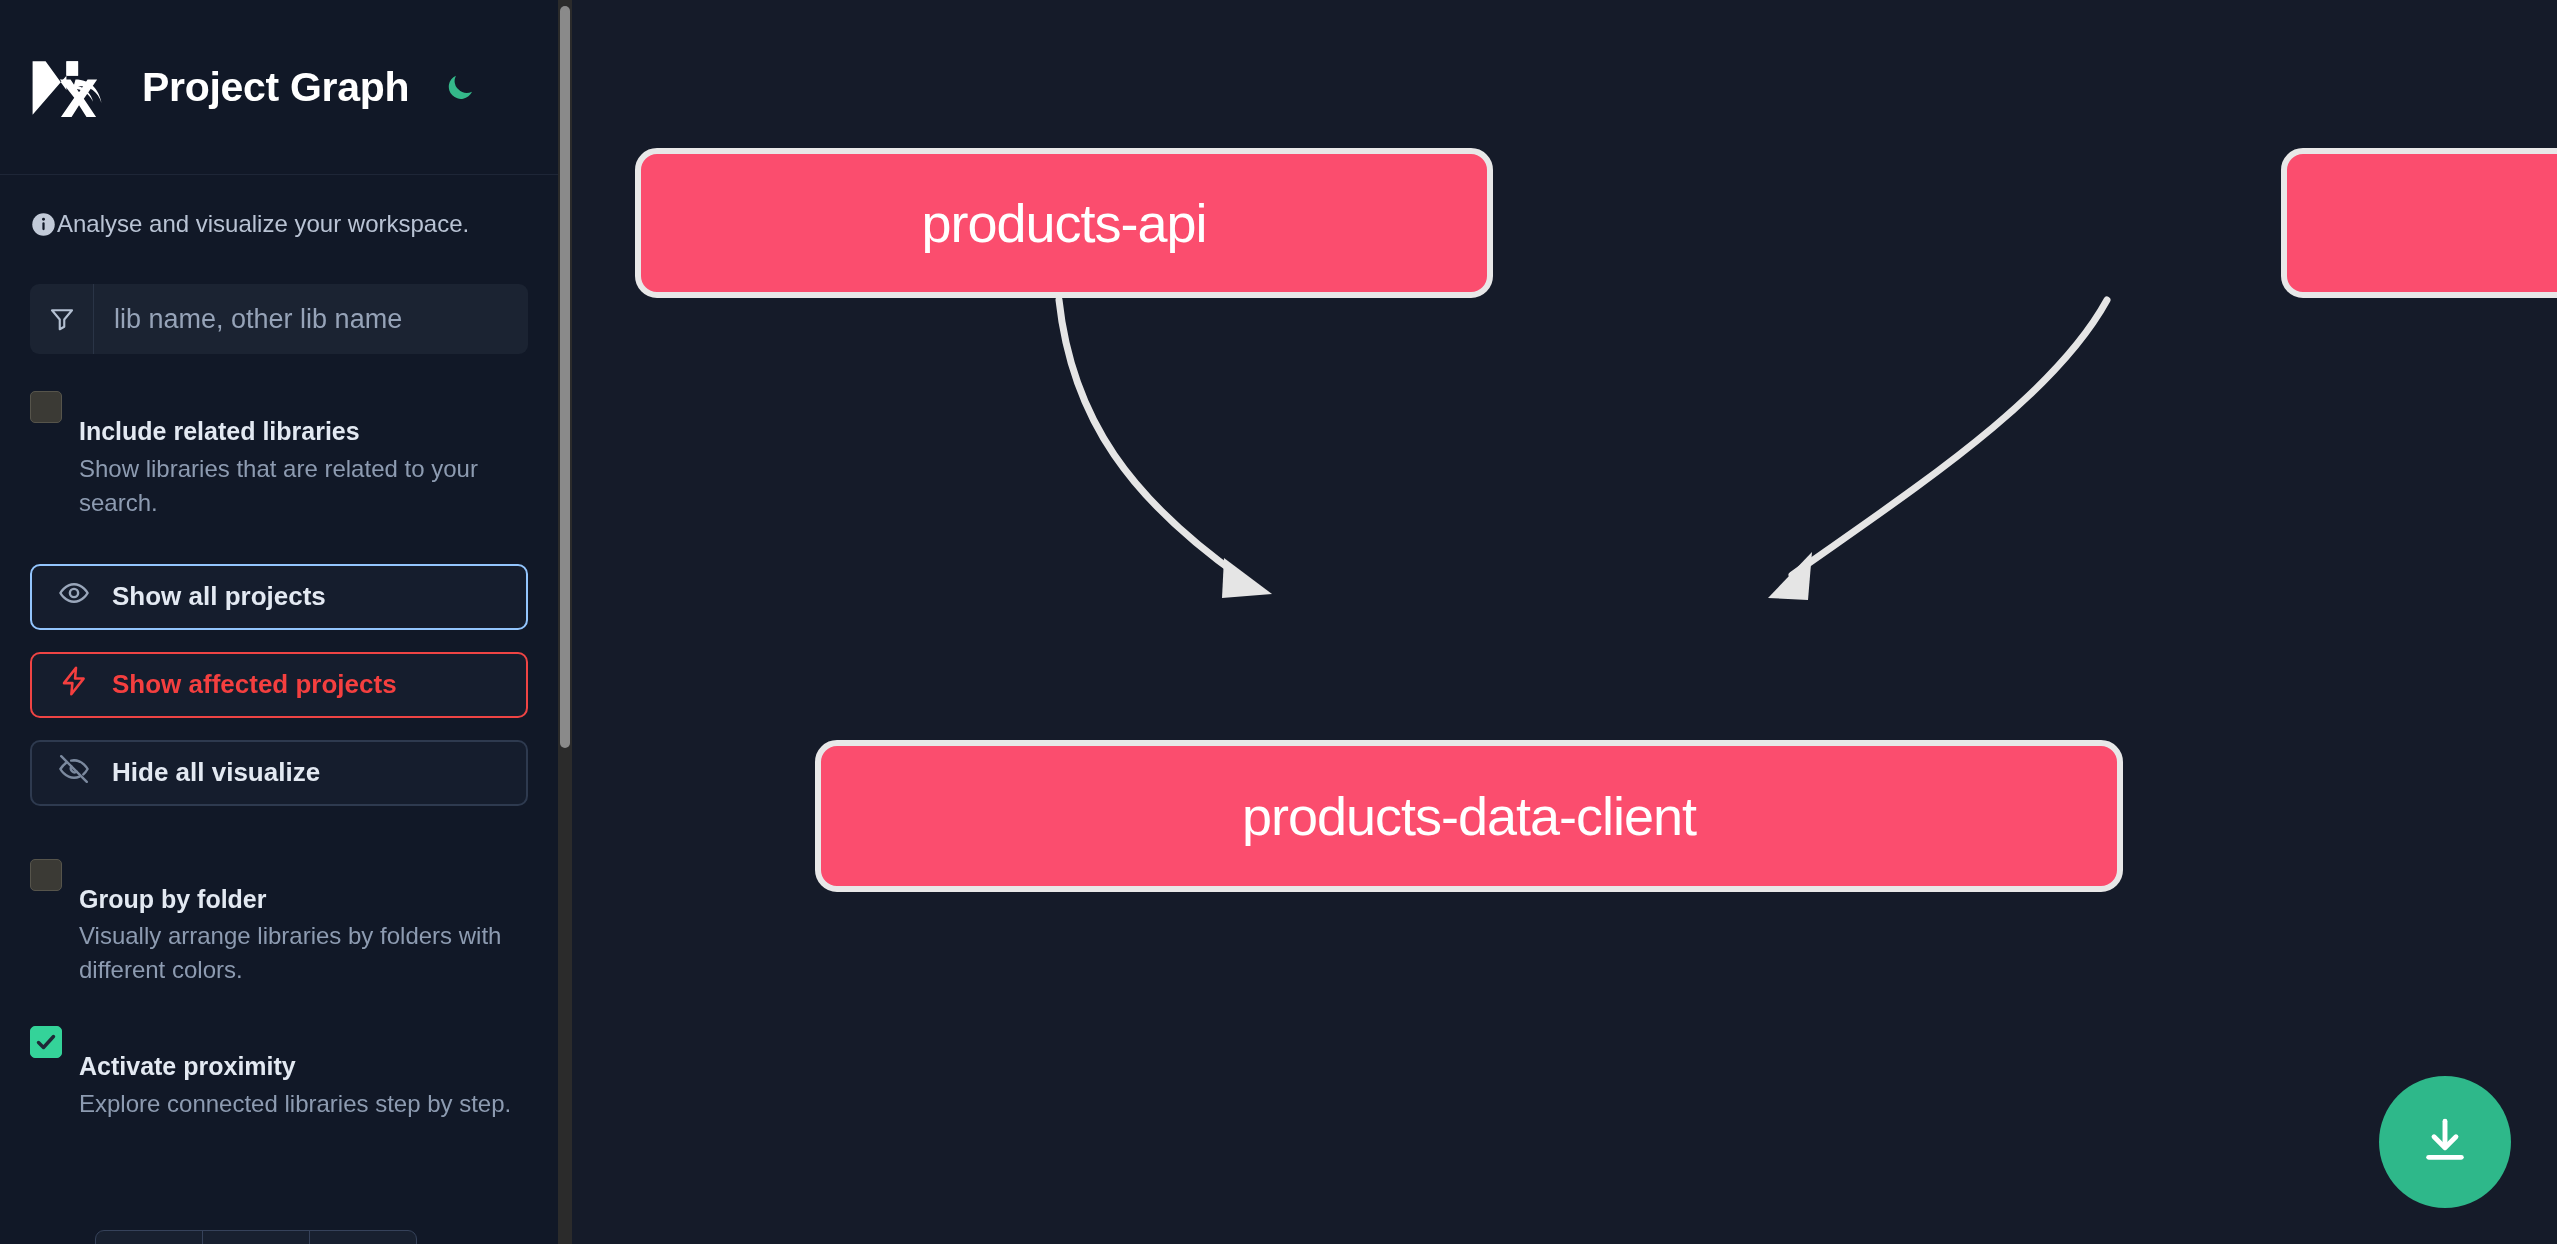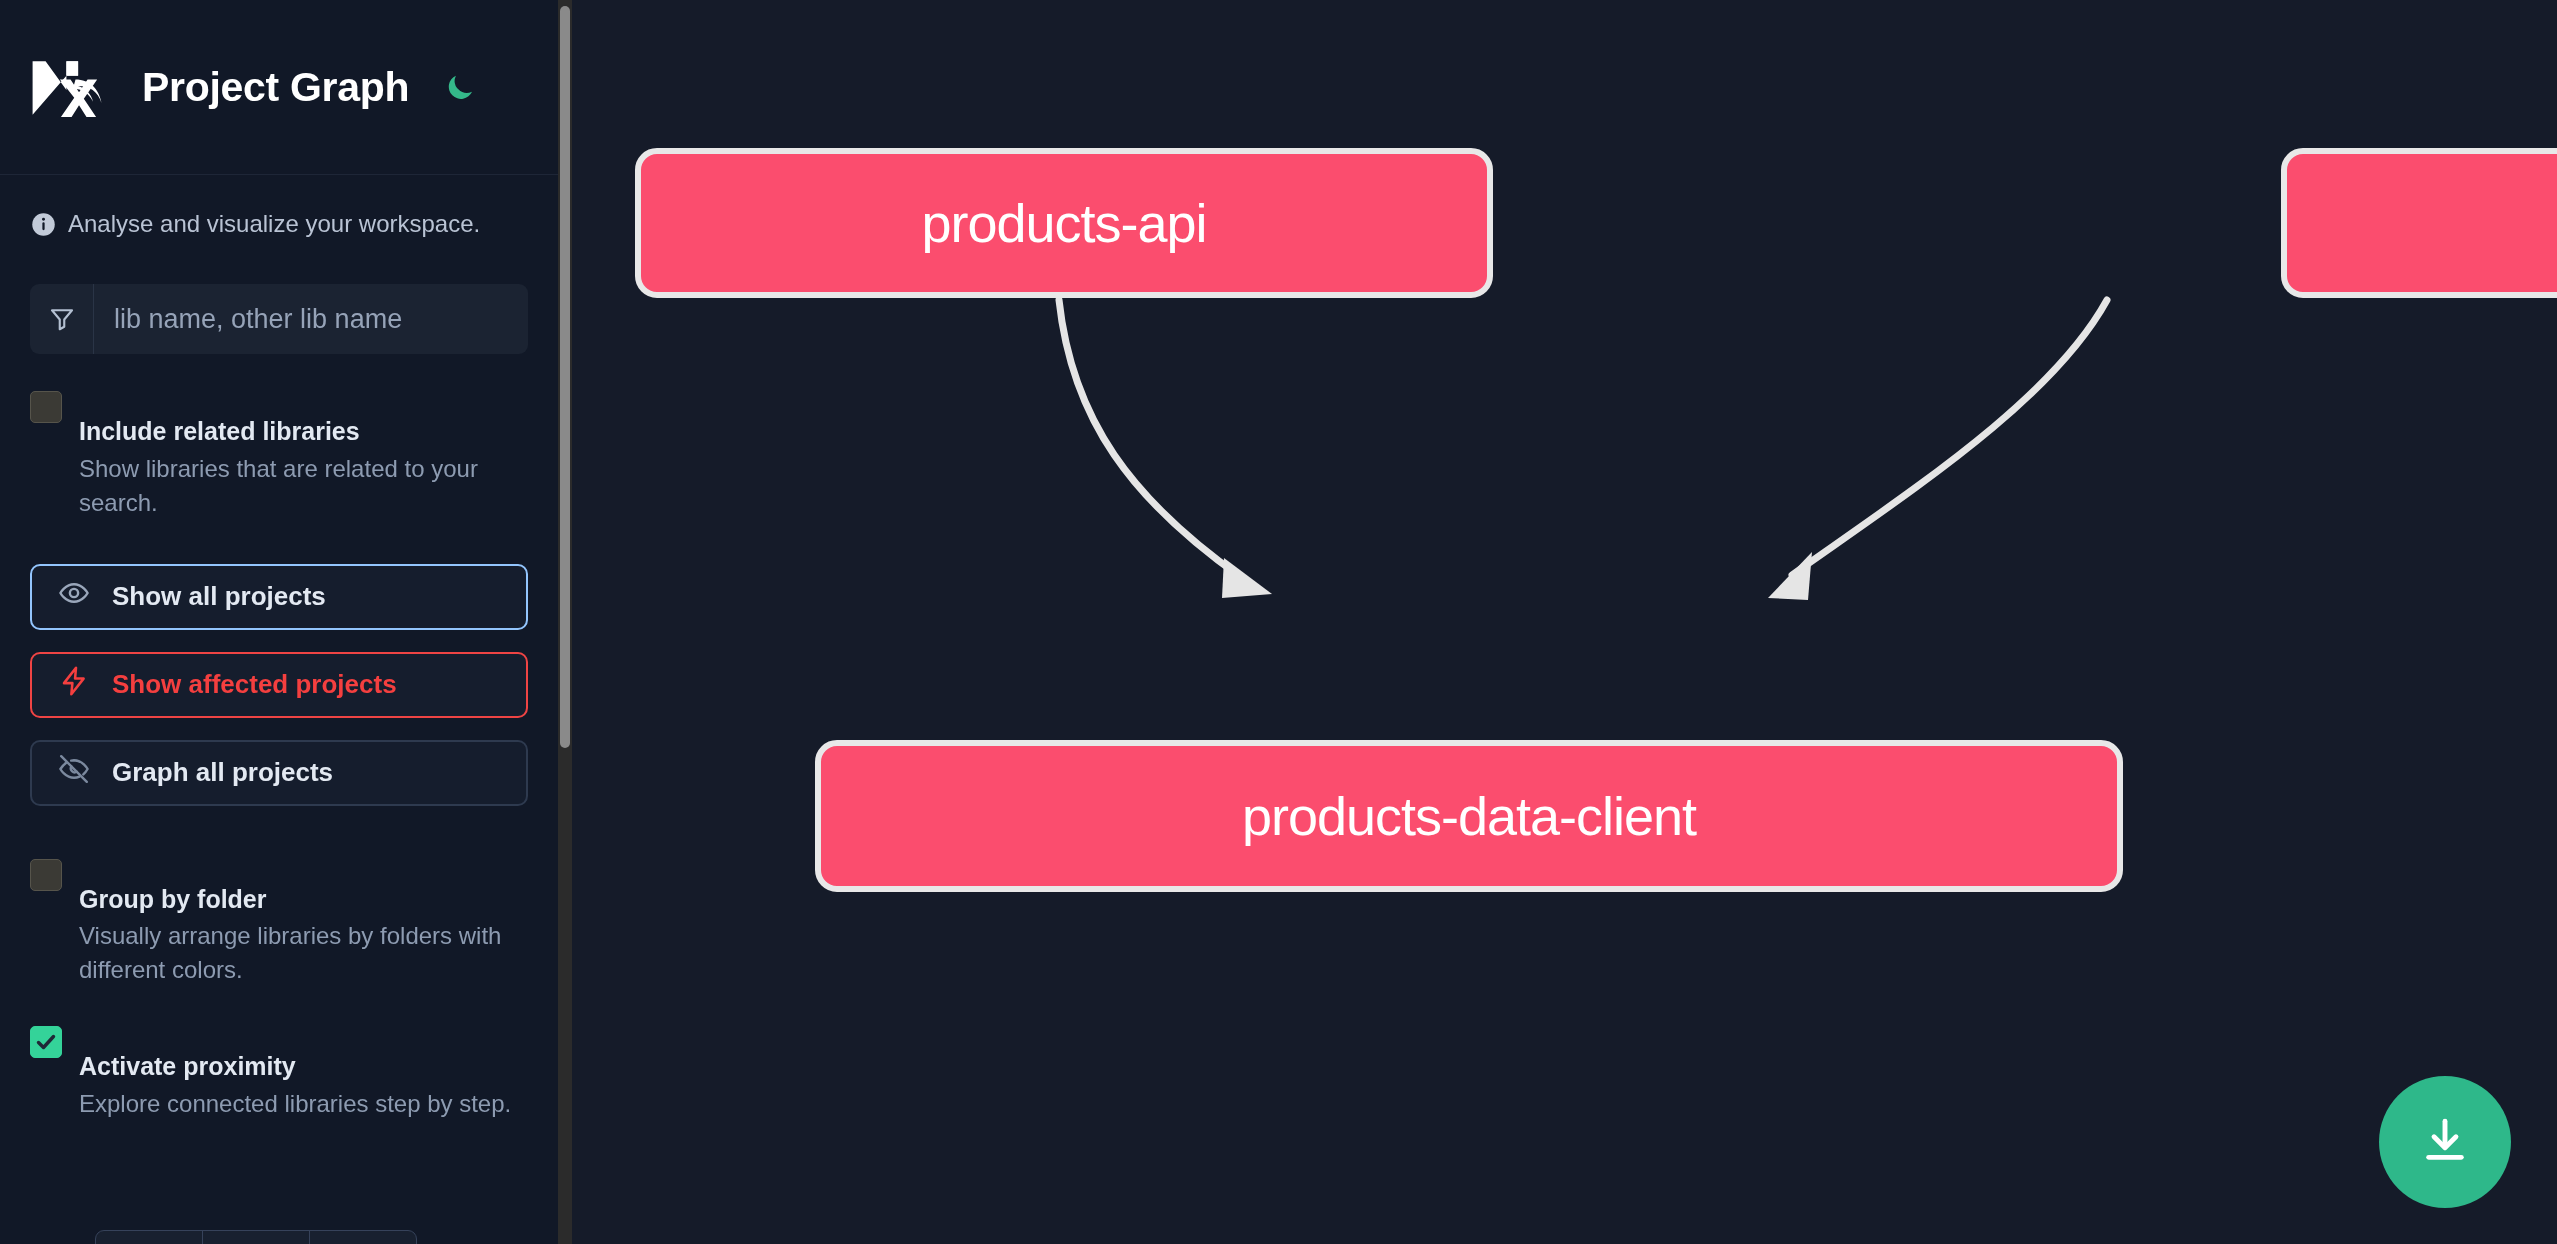--- a/index.html
+++ b/index.html
@@ -66,21 +66,21 @@
     display: flex;
     align-items: center;
     justify-content: center;
     cursor: pointer;
   }
 
   
   .info-row {
     display: flex;
     align-items: center;
-    gap: 11px;
+    gap: 0;
     padding: 35px 30px 0 30px;
   }
   .info-icon { flex: 0 0 27px; width: 27px; height: 27px; }
   .info-text {
     font-size: 24px;
     color: #b9c3d4;
     white-space: nowrap;
   }
 
   
@@ -358,21 +358,21 @@
 
         <div class="gbtn gray">
           <span>
             <svg width="32" height="32" viewBox="0 0 24 24" fill="none" stroke-width="1.8" stroke-linecap="round" stroke-linejoin="round" aria-hidden="true">
               <path d="M9.9 5.7a9.6 9.6 0 0 1 2.1-.3c6.6 0 10.2 6.6 10.2 6.6a17 17 0 0 1-3.2 4.1"></path>
               <path d="M6.2 7.3A17 17 0 0 0 1.8 12s3.6 6.6 10.2 6.6a9.4 9.4 0 0 0 4.1-.9"></path>
               <path d="M10 10a3 3 0 0 0 4.1 4.1"></path>
               <path d="M2.4 2.4 21.6 21.6"></path>
             </svg>
           </span>
-          <span class="gbtn-label">Graph all projects</span>
+          <span class="gbtn-label">Hide all visualize</span>
         </div>
       </div>
 
       <div class="check-row" style="margin-top:48px">
         <span class="cbox off">
           
         </span>
         <span class="check-body">
           <span class="check-label" style="display:block">Group by folder</span>
           <span class="check-desc" style="display:block">Visually arrange libraries by folders with different colors.</span>

